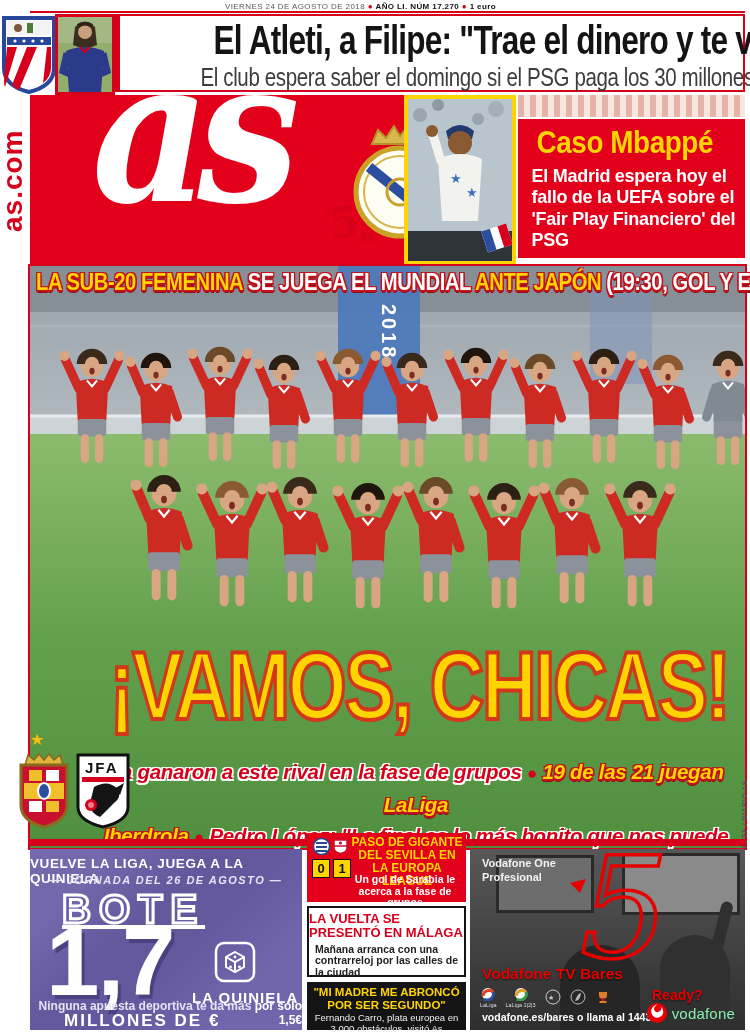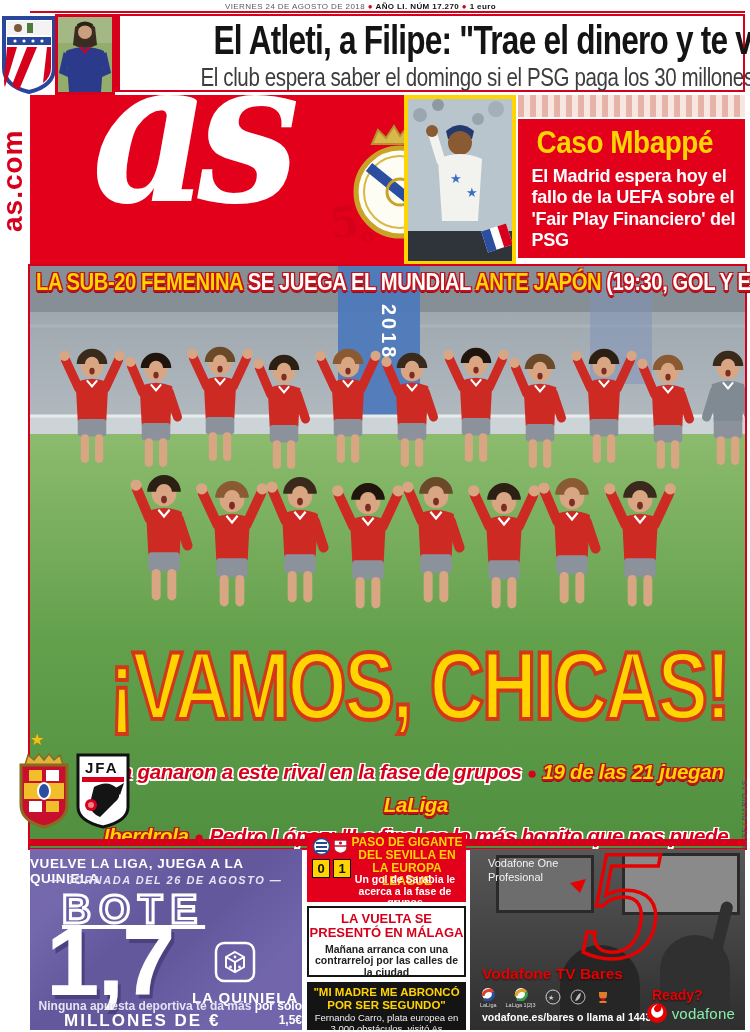--- a/index.html
+++ b/index.html
@@ -71,37 +71,37 @@
   .qfoot b{color:#fff;}
 
   
   .sevilla{left:307px;top:833px;width:159px;height:69px;background:#e2001a;box-sizing:border-box;}
   .svtitle{position:absolute;left:44px;top:3px;width:112px;text-align:center;font-size:12px;font-weight:700;color:#ffd400;line-height:1.08;}
   .svbody{position:absolute;left:40px;top:41px;width:116px;text-align:center;font-size:10.5px;font-weight:700;color:#fff;line-height:1.1;}
   .svcrests{position:absolute;left:6px;top:5px;display:flex;gap:2px;}
   .svscore{position:absolute;left:5px;top:26px;display:flex;gap:3px;}
   .svscore span{display:inline-block;width:16px;height:17px;background:#ffd400;border:1px solid #111;
                 font-size:13px;font-weight:700;color:#111;text-align:center;line-height:17px;}
-  .vuelta{left:307px;top:906px;width:159px;height:71px;background:#fff;border:2px solid #141414;box-sizing:border-box;text-align:center;}
+  .vuelta{left:307px;top:906px;width:159px;height:71px;background:#fff;border:2px solid #141414;box-sizing:border-box;}
   .vttitle{margin-top:4px;font-size:13px;font-weight:700;color:#d6001c;line-height:1.1;}
   .vtbody{margin-top:3px;font-size:10.5px;font-weight:700;color:#222;line-height:1.12;padding:0 6px;}
   .carro{left:307px;top:982px;width:159px;height:48px;background:#141414;box-sizing:border-box;text-align:center;}
   .crtitle{margin-top:4px;font-size:11.5px;font-weight:700;color:#ffd400;line-height:1.1;}
   .crbody{margin-top:2px;font-size:9.5px;color:#eee;line-height:1.15;padding:0 6px;}
 
   
   .voda{left:470px;top:849px;width:275px;height:181px;background:#3d3d3d;overflow:hidden;box-sizing:border-box;}
   .vd-bg1{position:absolute;left:0;top:0;width:275px;height:181px;
           background:linear-gradient(180deg,#585858 0%,#474747 40%,#2e2e2e 100%);}
   .vd-tv1{position:absolute;left:26px;top:6px;width:92px;height:52px;background:#6d6d6d;border:3px solid #2a2a2a;}
   .vd-tv2{position:absolute;left:152px;top:4px;width:112px;height:56px;background:#8a8a8a;border:3px solid #2a2a2a;}
   .vd-sil1{position:absolute;left:90px;top:96px;width:80px;height:90px;background:#262626;border-radius:40px 40px 0 0;}
   .vd-sil2{position:absolute;left:190px;top:86px;width:70px;height:100px;background:#303030;border-radius:36px 36px 0 0;}
   .vd-arm{position:absolute;left:246px;top:52px;width:12px;height:52px;background:#303030;border-radius:6px;transform:rotate(14deg);}
-  .vd-prod{position:absolute;left:18px;top:8px;font-size:11px;font-weight:400;color:#f2f2f2;line-height:1.25;}
+  .vd-prod{position:absolute;left:12px;top:8px;font-size:11px;font-weight:700;color:#f2f2f2;line-height:1.25;}
   .vd-head{position:absolute;left:12px;top:46px;font-size:20.5px;color:#fff;font-weight:400;line-height:1.22;letter-spacing:-.2px;}
   .vd-tvb{position:absolute;left:12px;top:116px;font-size:15.5px;font-weight:700;color:#e60000;text-shadow:0 1px 2px rgba(0,0,0,.6);}
   .vd-logos{position:absolute;left:10px;top:138px;width:180px;display:flex;align-items:center;gap:9px;}
   .vd-lg{font-size:5.5px;color:#ddd;text-align:center;line-height:1.1;}
   .vd-ready{position:absolute;left:182px;top:138px;font-size:14px;font-weight:700;color:#e60000;text-shadow:0 1px 2px rgba(0,0,0,.6);}
   .vd-foot{position:absolute;left:12px;bottom:7px;font-size:10.5px;font-weight:700;color:#fff;}
   .vd-brand{position:absolute;right:10px;bottom:6px;display:flex;align-items:center;gap:4px;
             font-size:15px;color:#86efac;font-weight:400;letter-spacing:.2px;}
   .vd-five{position:absolute;left:70px;top:-10px;pointer-events:none;}
 </style>

